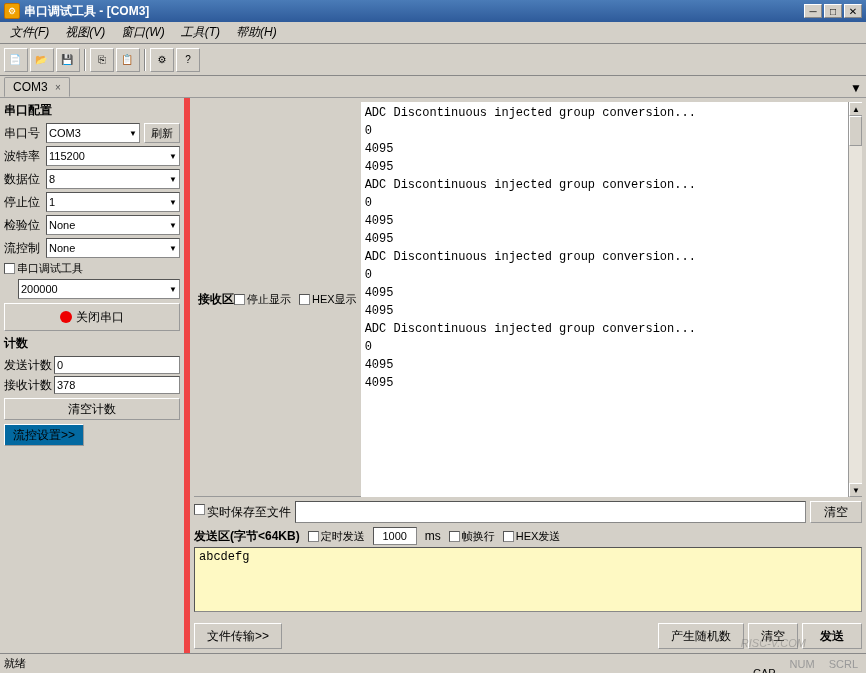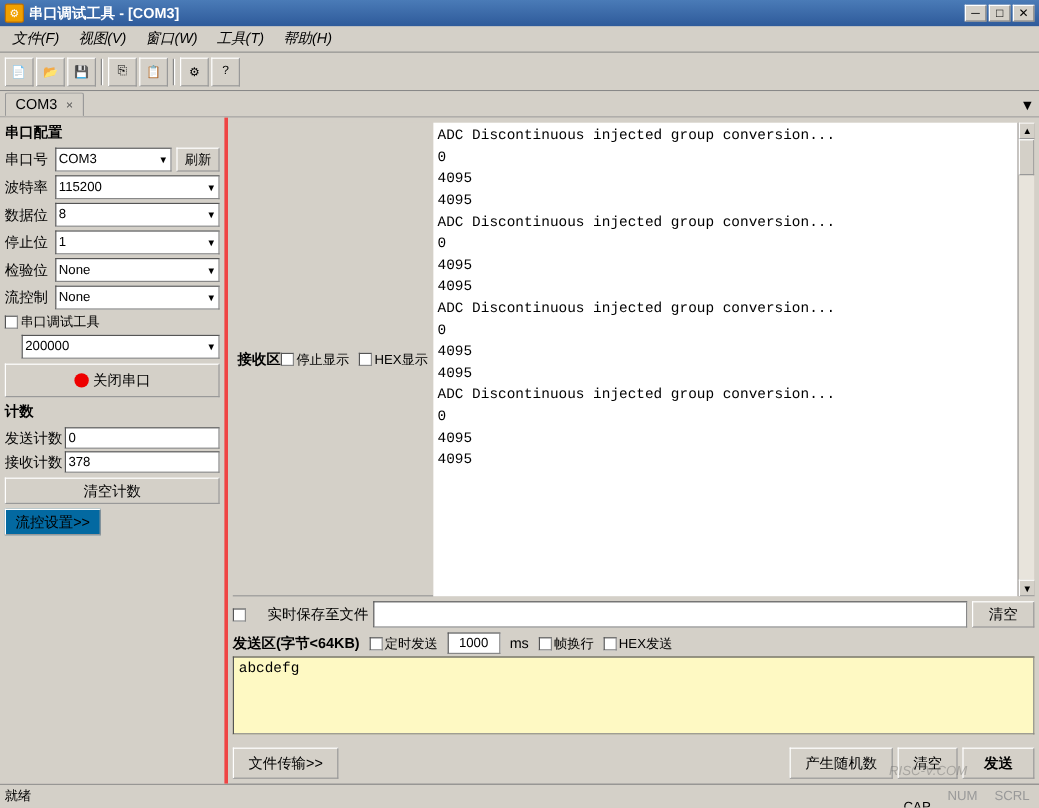--- a/index.html
+++ b/index.html
@@ -154,21 +154,21 @@
     .main-content {
       display: flex;
       height: calc(673px - 22px - 22px - 32px - 22px - 20px);
       background: #d4d0c8;
     }
 
     
     .left-panel {
       width: 190px;
       background: #d4d0c8;
-      border-right: 3px solid #ef4444;
+      border-right: 6px solid #ef4444;
       padding: 4px;
       flex-shrink: 0;
     }
     .section-title {
       font-weight: bold;
       font-size: 12px;
       margin-bottom: 4px;
       color: #000;
     }
     .config-row {
@@ -344,22 +344,21 @@
 
     
     .save-row {
       display: flex;
       align-items: center;
       gap: 4px;
       flex-shrink: 0;
     }
     .save-checkbox-label {
       display: flex;
-      align-items: center;
-      gap: 18px;
+      gap: 2px;
       font-size: 12px;
     }
     .save-input {
       flex: 1;
       height: 22px;
       border: 1px solid #888;
       border-top-color: #555;
       border-left-color: #555;
       background: #fff;
       font-size: 11px;

